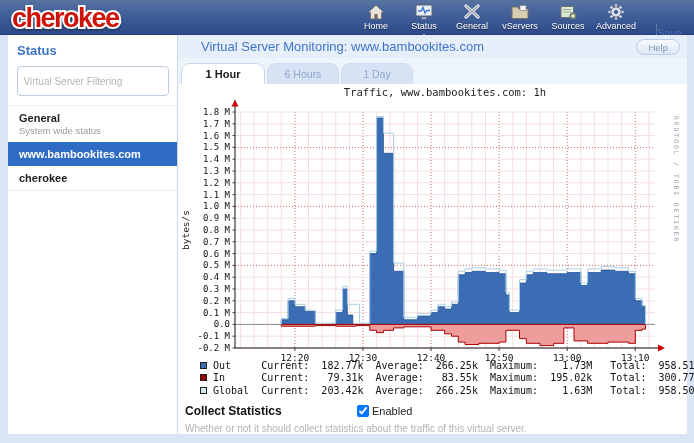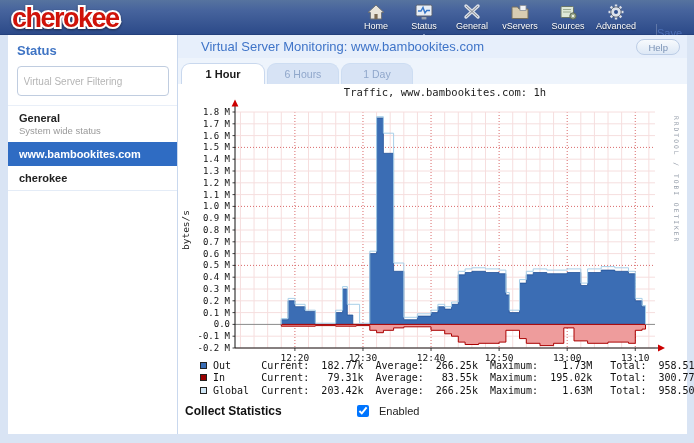--- a/index.html
+++ b/index.html
@@ -63,21 +63,21 @@
   .tab.inactive { background: #d7e3f5; border: 1px solid #cdddf2; border-bottom: none; font-size: 10.5px; color: #90a7cb; width: 72px; }
   .content { flex: 1; position: relative; background: #fff; }
   svg.chart { position: absolute; left: 0; top: 0; }
   .chart-font { font-family: "DejaVu Sans Mono", monospace; }
   .legend { position: absolute; left: 22px; top: 275px; font-family: "DejaVu Sans Mono", monospace; font-size: 10px; color: #111; }
   .legend-row { display: flex; align-items: center; white-space: pre; height: 12.5px; }
   .swatch { width: 7px; height: 7px; border: 1px solid #222; margin-right: 6px; display: inline-block; flex: none; }
   .collect { position: absolute; left: 7px; top: 320px; width: 496px; }
   .collect-row { display: flex; align-items: center; }
   .collect-label { font-weight: bold; font-size: 12px; color: #111; width: 172px; }
-  .cb { font-size: 11px; color: #222; display: flex; align-items: center; gap: 10px; }
+  .cb { font-size: 11px; color: #222; display: flex; align-items: center; gap: 3px; }
   .cb input { margin: 0; width: 12px; height: 12px; }
   .collect-desc { font-size: 10px; color: #b3b3b3; margin: 5px 0 0; }
 </style>
 </head>
 <body>
 
 <div class="topbar">
   <svg class="logo-svg" width="142" height="32">
     <text x="4" y="25" font-family="Liberation Sans, sans-serif" font-size="27" font-weight="bold" letter-spacing="-1.5" fill="#cf1309" stroke="#ffffff" stroke-width="4" paint-order="stroke" style="filter: drop-shadow(0 1px 1px rgba(0,0,0,.45));">cherokee</text>
   </svg>
@@ -309,16 +309,17 @@
           <div class="legend-row"><span class="swatch" style="background: rgb(207, 230, 245);"></span><span>Global  Current:  203.42k  Average:  266.25k  Maximum:    1.63M   Total:  958.50M</span></div>
         </div>
       <div class="collect">
         <div class="collect-row">
           <span class="collect-label">Collect Statistics</span>
           <label class="cb">
             <input type="checkbox" id="enabled-cb" checked="" style="">
             <span>Enabled</span>
           </label>
         </div>
+        <p class="collect-desc">Whether or not it should collect statistics about the traffic of this virtual server.</p>
       </div>
     </div>
   </main>
 </div>
 
 </body></html>

